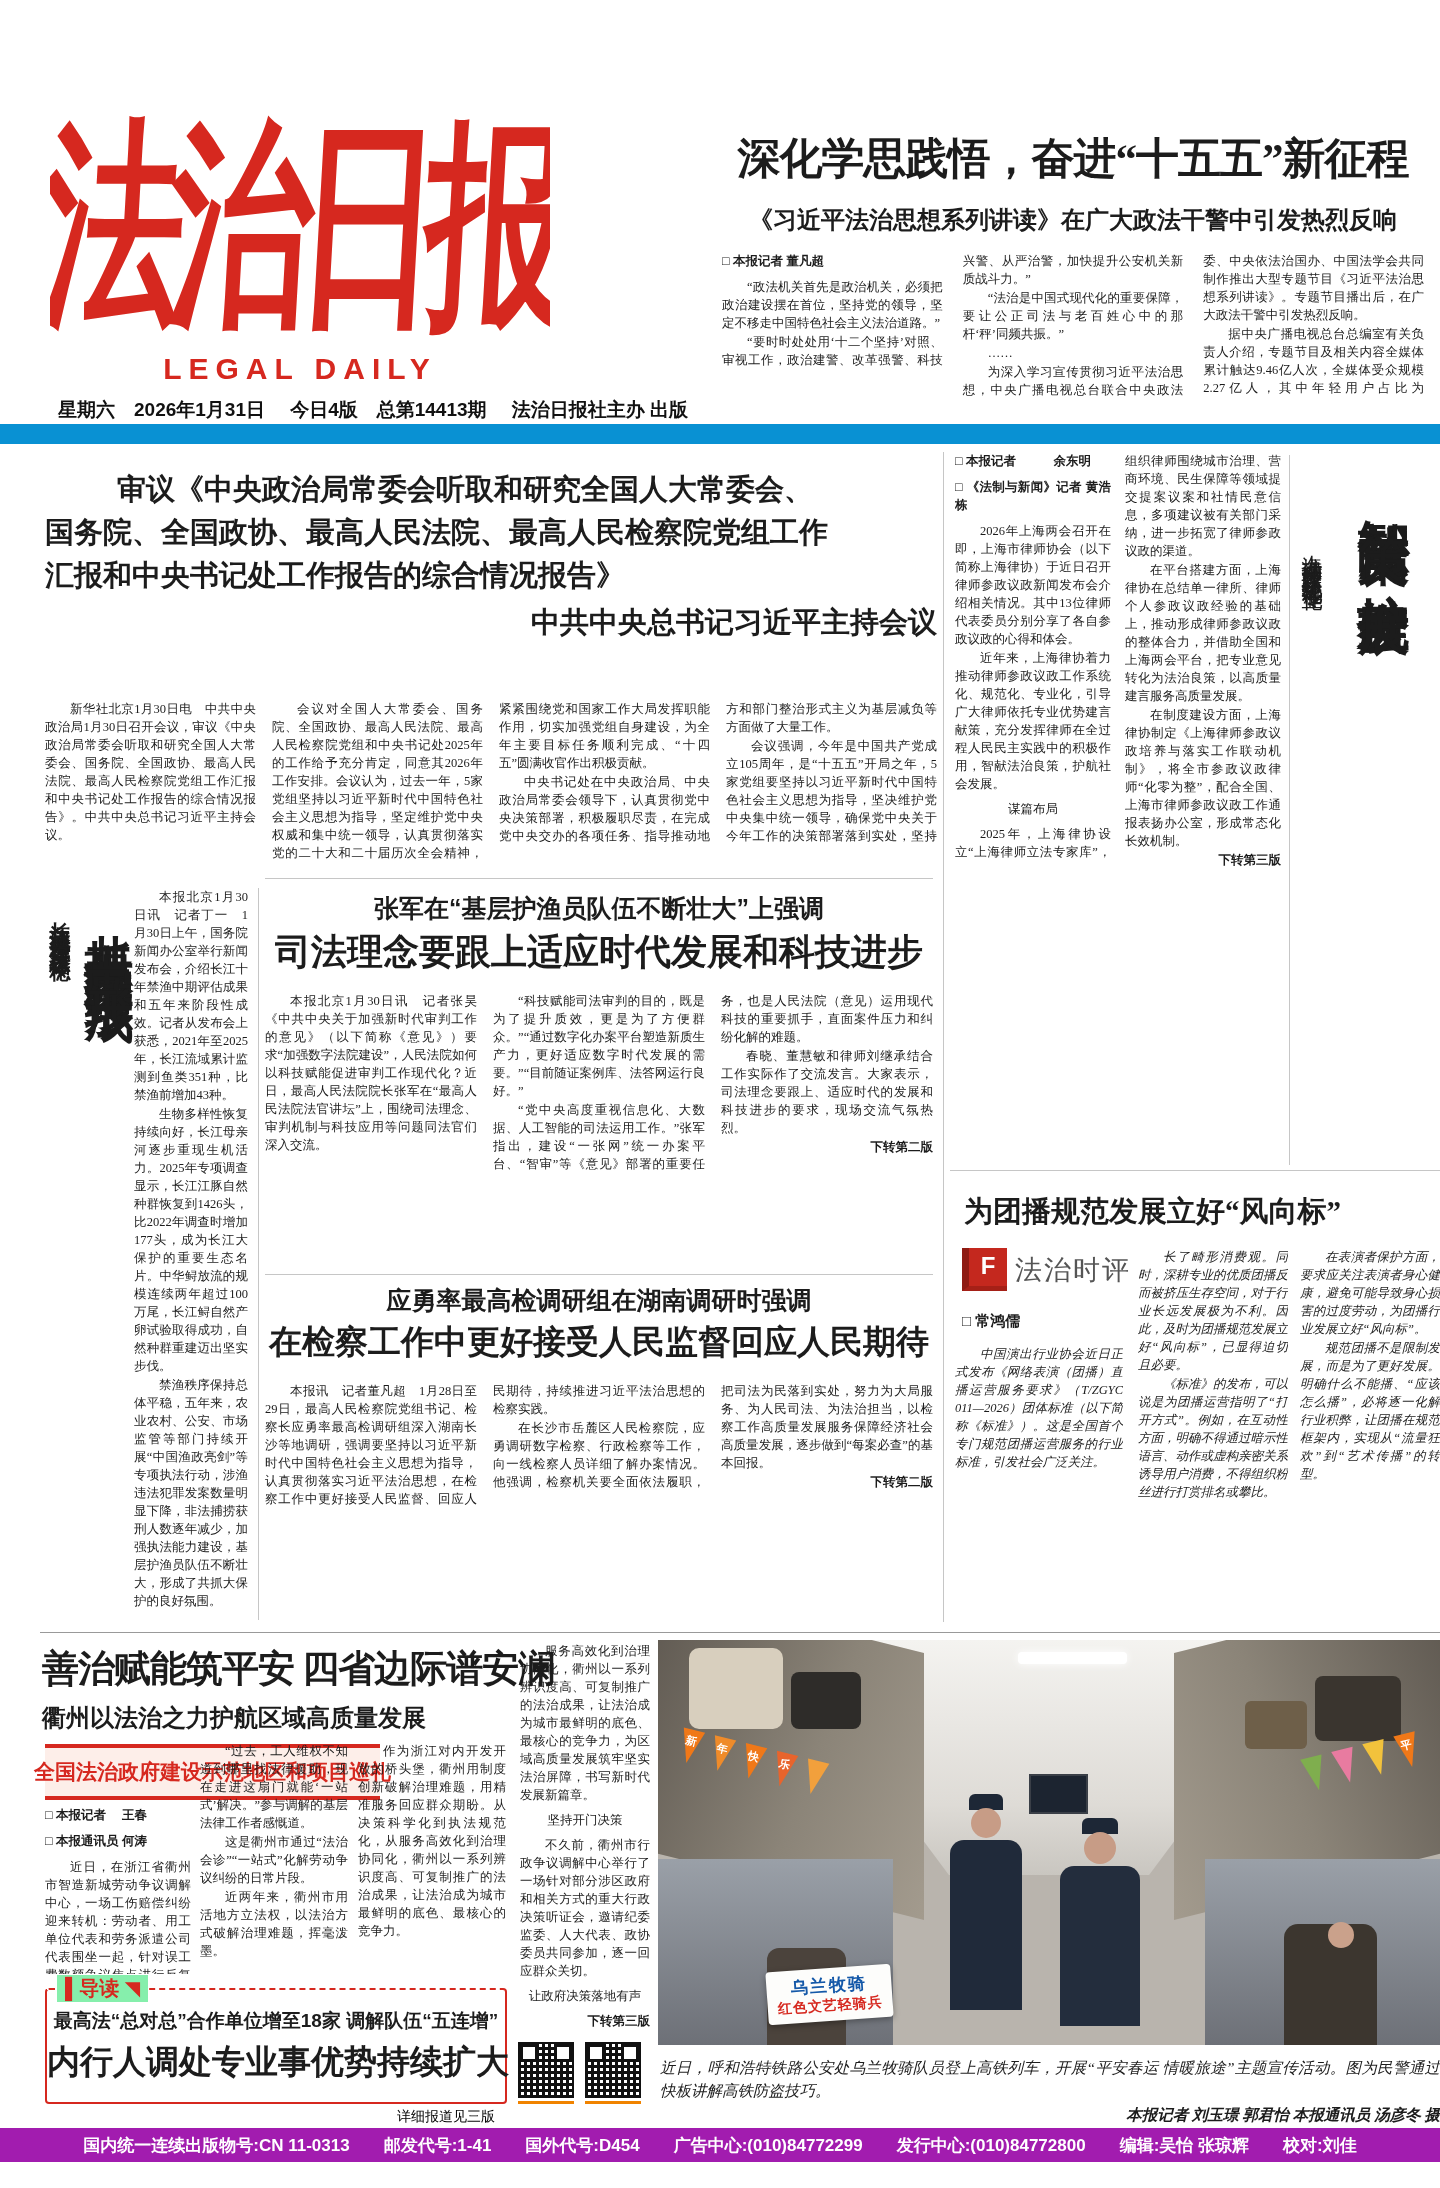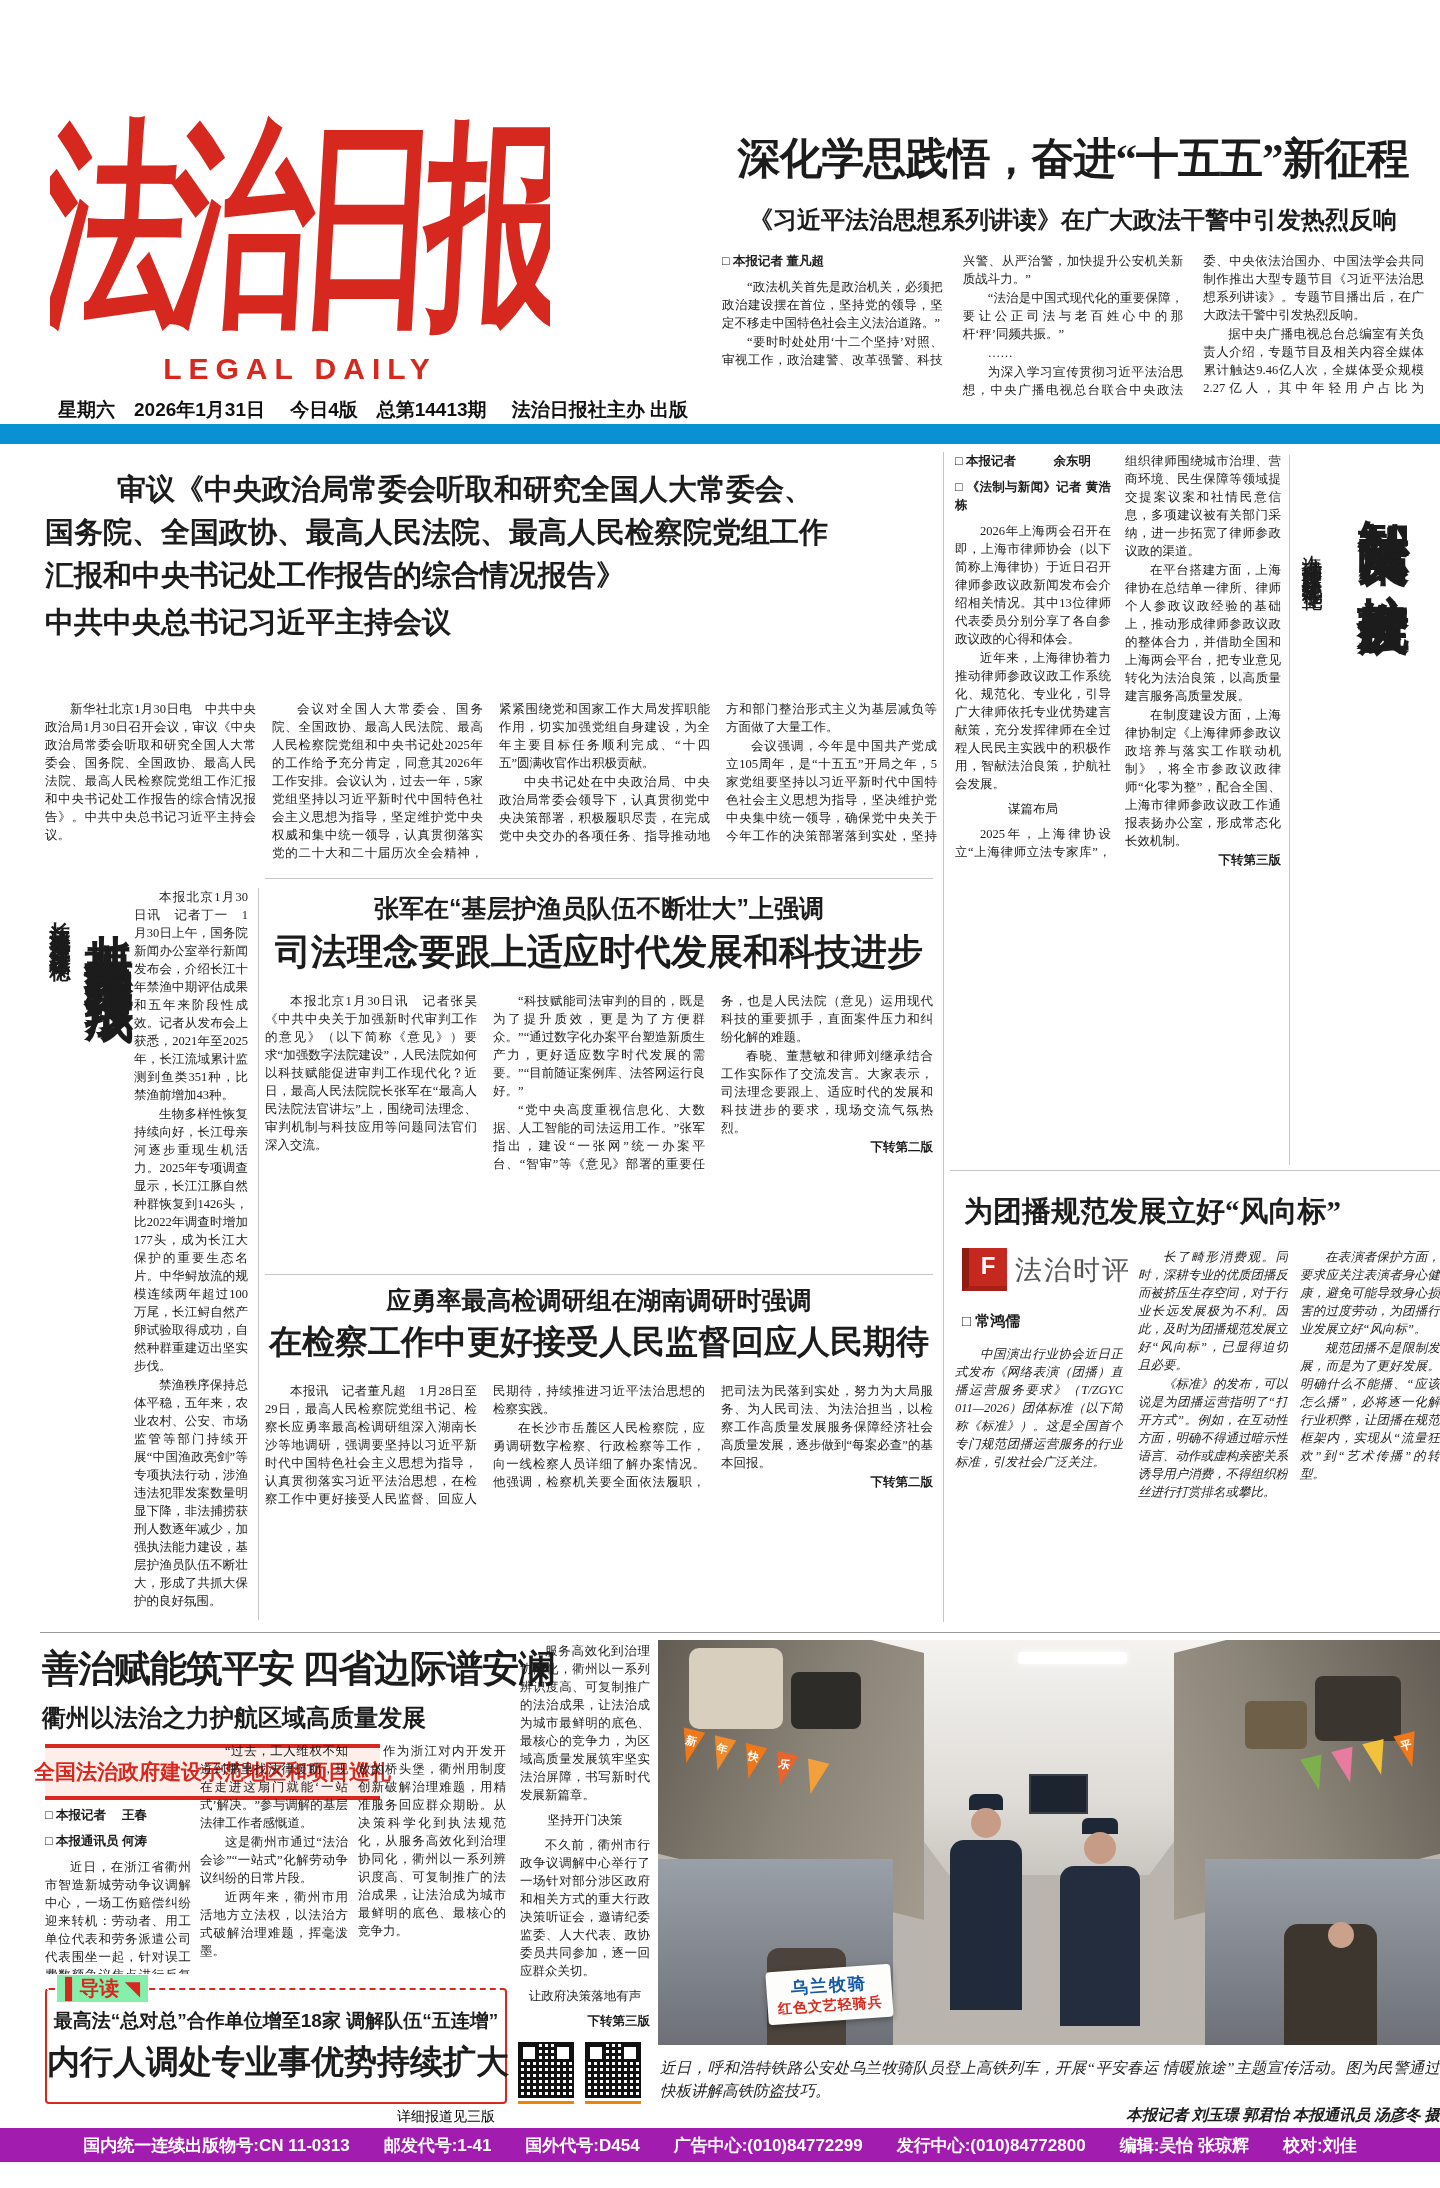--- a/index.html
+++ b/index.html
@@ -65,21 +65,21 @@
       </div>
   </div>
 
   <div class="abs" style="left:0;top:424px;width:1440px;height:20px;background:#0991d3;"></div>
 
   <div class="abs" style="left:45px;top:452px;width:892px;">
     <div class="sans" style="margin-top:16px;font-size:29px;font-weight:bold;line-height:1.48;">
       <div style="padding-left:72px;">审议《中央政治局常委会听取和研究全国人大常委会、</div>
       <div>国务院、全国政协、最高人民法院、最高人民检察院党组工作</div>
       <div>汇报和中央书记处工作报告的综合情况报告》</div>
-      <div style="text-align:left;margin-top:4px;">中共中央总书记习近平主持会议</div>
+      <div style="text-align:right;margin-top:4px;">中共中央总书记习近平主持会议</div>
     </div>
   </div>
   <div class="abs body-text just" style="left:45px;top:700px;width:892px;height:172px;column-count:4;column-gap:16px;">
       <p>新华社北京1月30日电　中共中央政治局1月30日召开会议，审议《中央政治局常委会听取和研究全国人大常委会、国务院、全国政协、最高人民法院、最高人民检察院党组工作汇报和中央书记处工作报告的综合情况报告》。中共中央总书记习近平主持会议。</p>
       <p>会议对全国人大常委会、国务院、全国政协、最高人民法院、最高人民检察院党组和中央书记处2025年的工作给予充分肯定，同意其2026年工作安排。会议认为，过去一年，5家党组坚持以习近平新时代中国特色社会主义思想为指导，坚定维护党中央权威和集中统一领导，认真贯彻落实党的二十大和二十届历次全会精神，紧紧围绕党和国家工作大局发挥职能作用，切实加强党组自身建设，为全年主要目标任务顺利完成、“十四五”圆满收官作出积极贡献。</p>
       <p>中央书记处在中央政治局、中央政治局常委会领导下，认真贯彻党中央决策部署，积极履职尽责，在完成党中央交办的各项任务、指导推动地方和部门整治形式主义为基层减负等方面做了大量工作。</p>
       <p>会议强调，今年是中国共产党成立105周年，是“十五五”开局之年，5家党组要坚持以习近平新时代中国特色社会主义思想为指导，坚决维护党中央集中统一领导，确保党中央关于今年工作的决策部署落到实处，坚持围绕中心服务大局，更好发挥职能作用。</p>
     </div>
 
   <div class="abs vert" style="left:46px;top:905px;height:430px;font-size:21px;font-weight:600;letter-spacing:3px;">长江流域禁渔秩序保持总体平稳</div>

